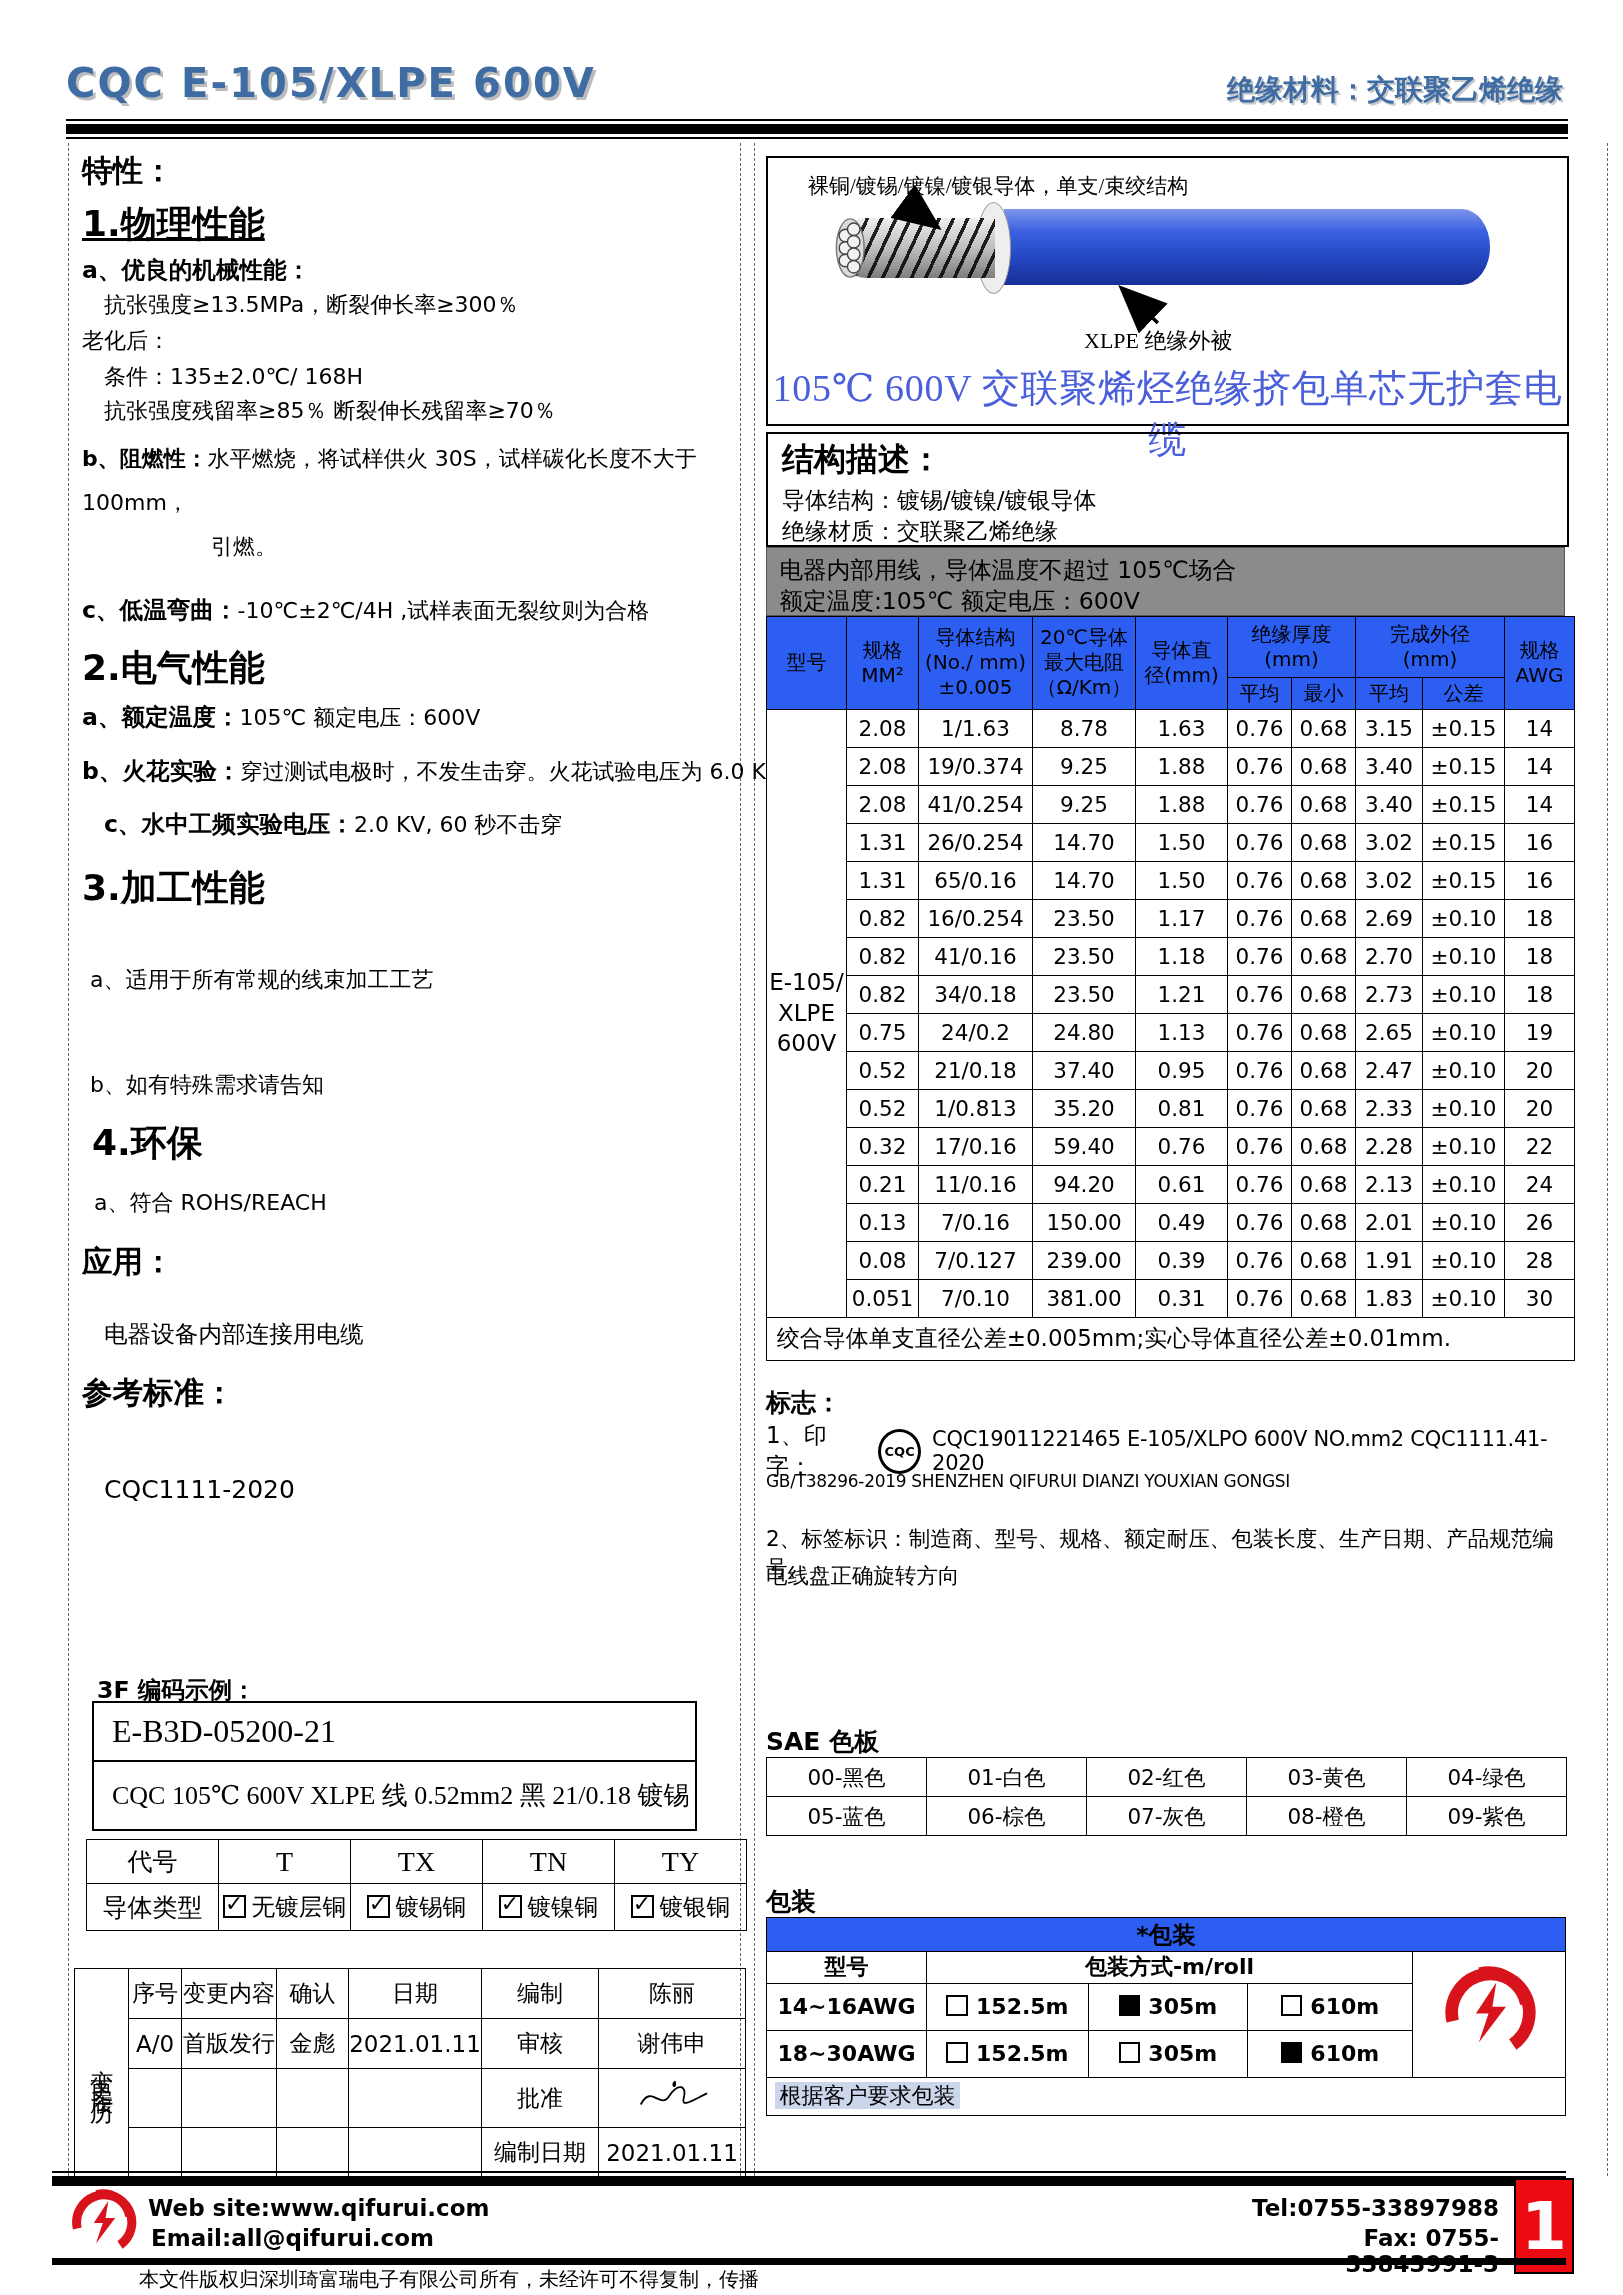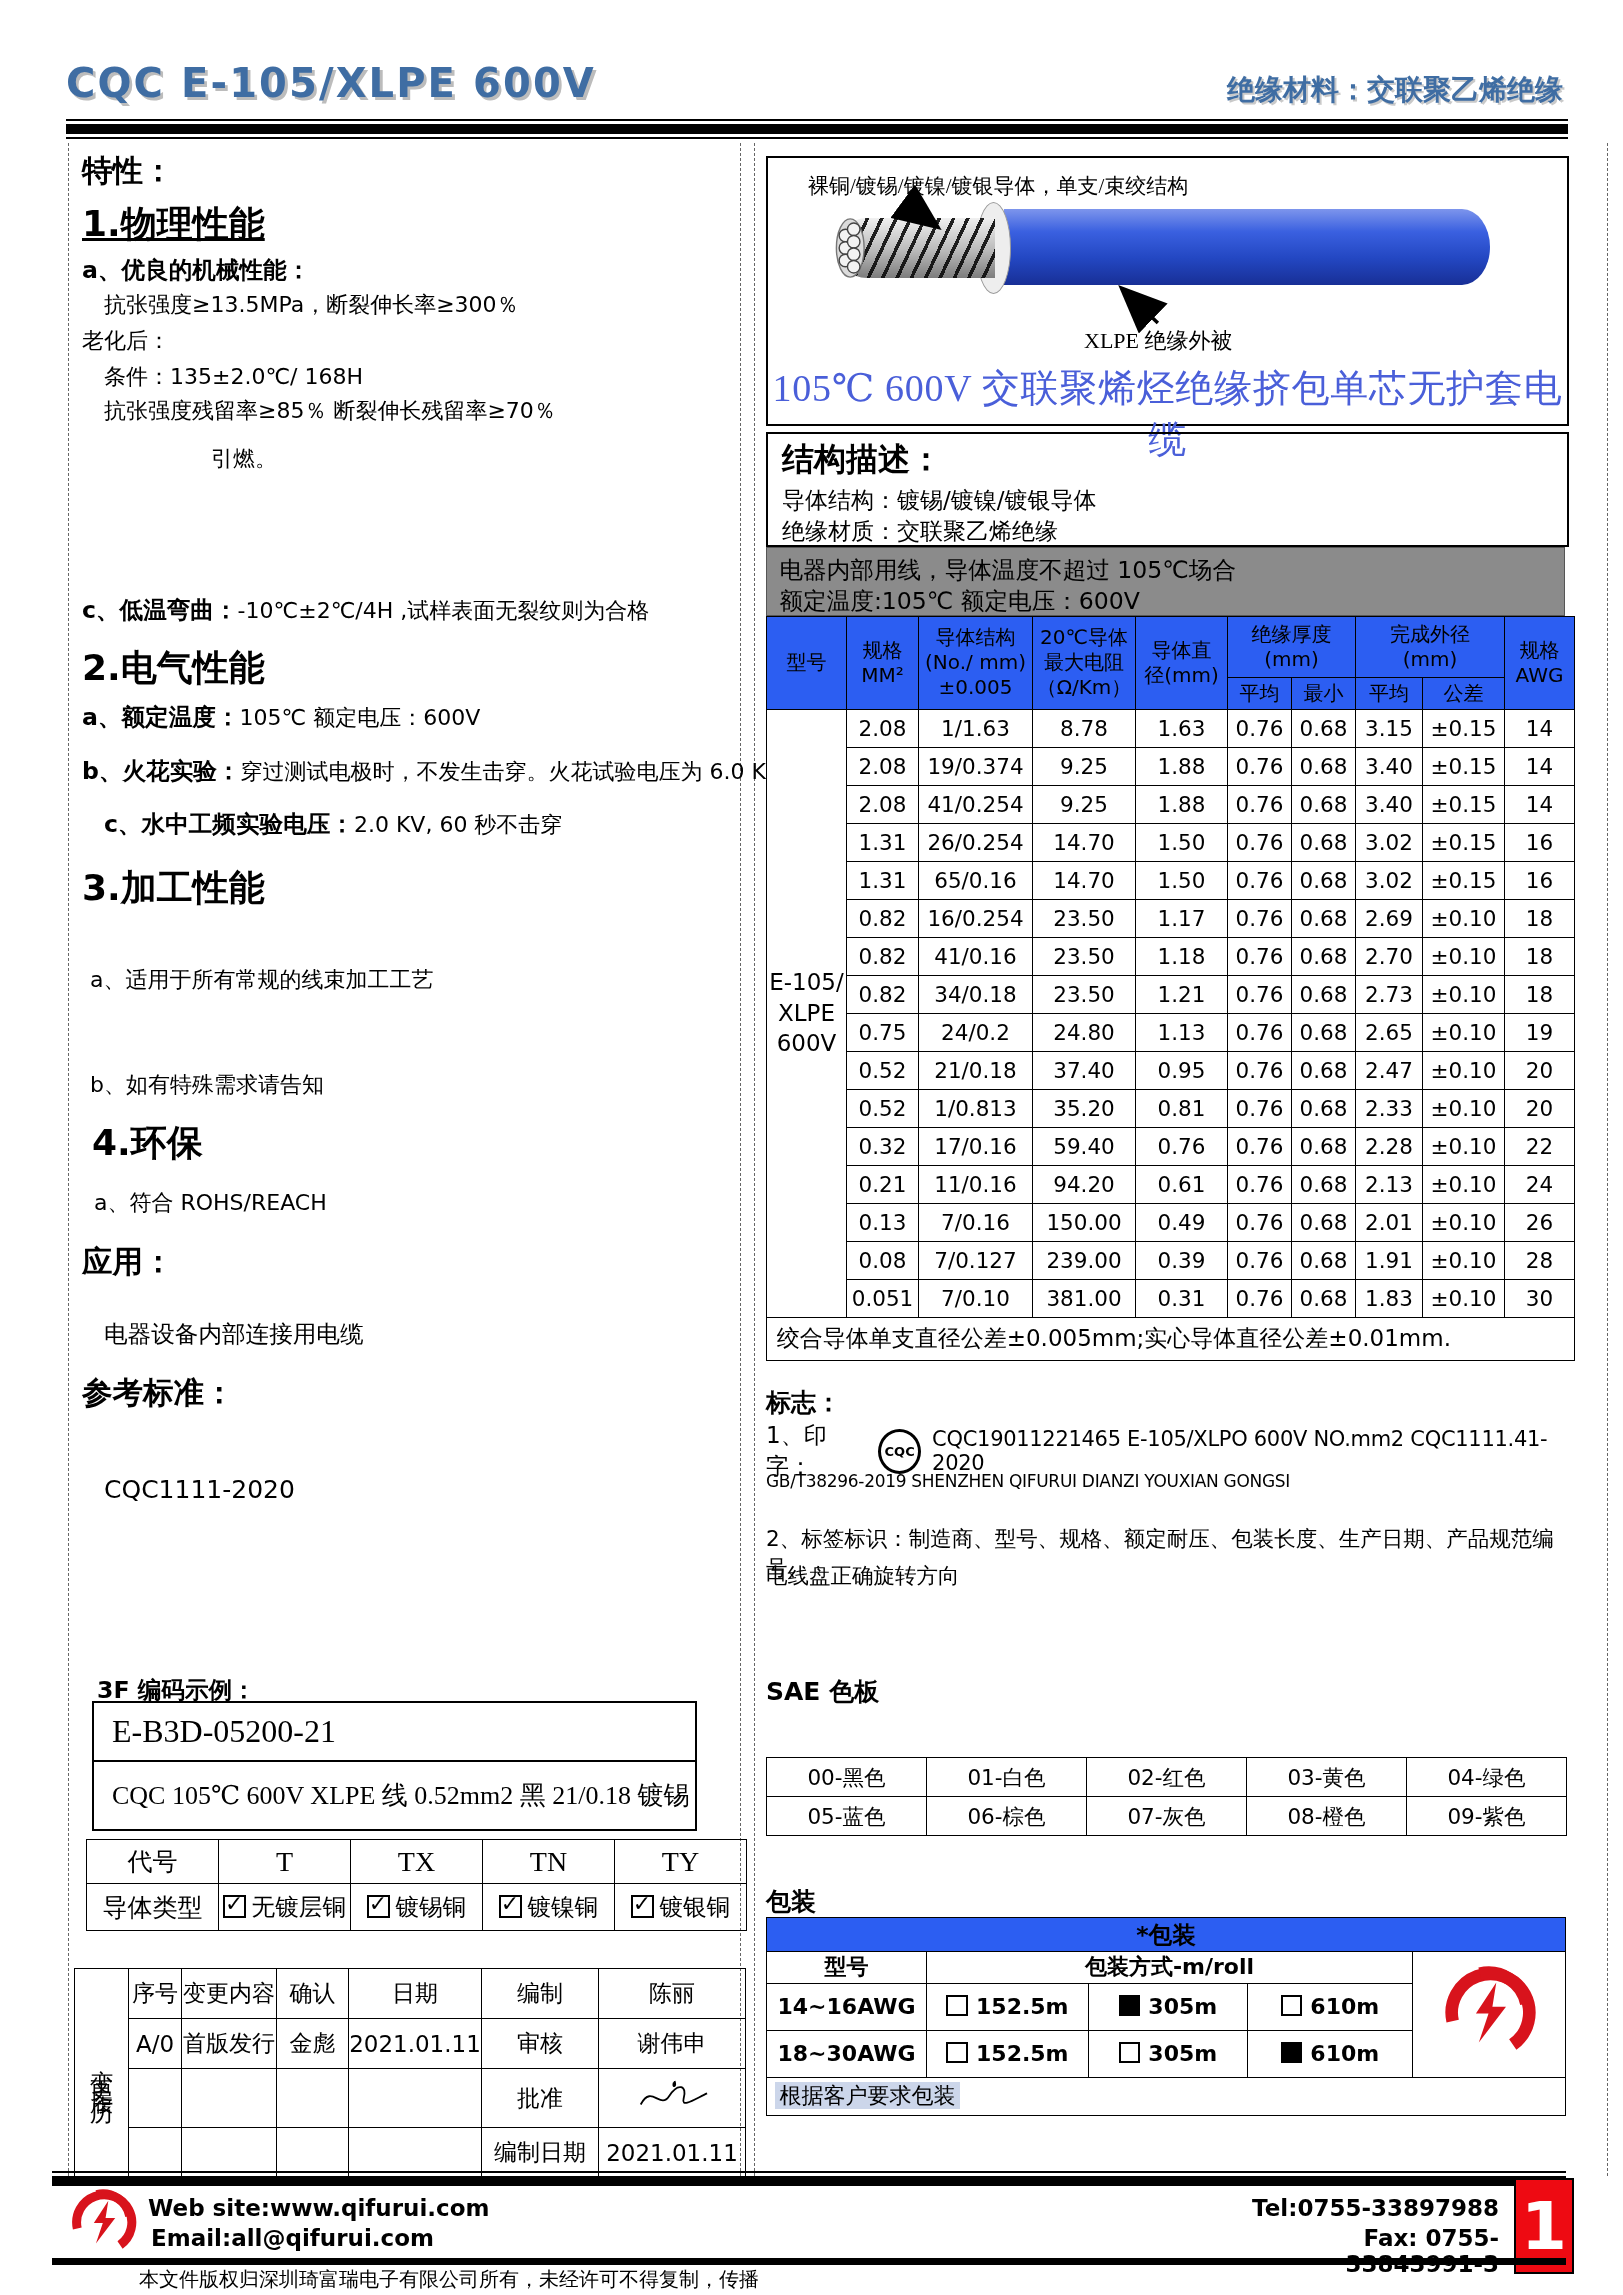--- a/index.html
+++ b/index.html
@@ -116,20 +116,21 @@
   <div class="abs t-h2" style="left:82px;top:151px;">特性：</div>
 
   <div class="abs t-h1" style="left:82px;top:200px;text-decoration:underline;">1.物理性能</div>
   <div class="abs t-sub" style="left:82px;top:254px;">a、优良的机械性能：</div>
   <div class="abs t-body" style="left:104px;top:290px;">抗张强度≥13.5MPa，断裂伸长率≥300％</div>
   <div class="abs t-body" style="left:82px;top:326px;">老化后：</div>
   <div class="abs t-body" style="left:104px;top:362px;">条件：135±2.0℃/ 168H</div>
   <div class="abs t-body" style="left:104px;top:396px;">抗张强度残留率≥85％  断裂伸长残留率≥70％</div>
 
   <div class="abs b-par" style="left:82px;top:437px;width:659px;">
+    <div><span class="lead">b、阻燃性：</span><span>水平燃烧，将试样供火 30S，试样碳化长度不大于 100mm，</span></div>
     <div class="ind">引燃。</div>
   </div>
 
   <div class="abs t-body" style="left:82px;top:594px;">
     <span class="lead" style="font-size:23.6px;">c、低温弯曲：</span><span>-10℃±2℃/4H ,试样表面无裂纹则为合格</span>
   </div>
 
   <div class="abs t-h1" style="left:82px;top:644px;">2.电气性能</div>
   <div class="abs t-body" style="left:82px;top:701px;">
     <span class="lead" style="font-size:23.6px;">a、额定温度：</span><span>105℃    额定电压：600V</span>
@@ -511,21 +512,21 @@
   <div class="abs mark-h" style="left:766px;top:1386px;">标志：</div>
   <div class="abs mark-row" style="left:766px;top:1420px;width:799px;">
     <span class="mark-prefix">1、印字：</span>
     <span class="cqc-circle">CQC</span>
     <span class="mark-text">CQC19011221465  E-105/XLPO  600V  NO.mm2  CQC1111.41-2020</span>
   </div>
   <div class="abs mark-text" style="left:766px;top:1471px;font-size:17px;">GB/T38296-2019 SHENZHEN QIFURUI DIANZI YOUXIAN GONGSI</div>
   <div class="abs mark-body" style="left:766px;top:1524px;width:805px;font-size:21.5px;">2、标签标识：制造商、型号、规格、额定耐压、包装长度、生产日期、产品规范编号、</div>
   <div class="abs mark-body" style="left:766px;top:1561px;">电线盘正确旋转方向</div>
 
-  <div class="abs sae-h" style="left:766px;top:1675px;">SAE 色板</div>
+  <div class="abs sae-h" style="left:766px;top:1725px;">SAE 色板</div>
   <table class="abs grid colors">
     <colgroup>
         <col style="width:160px">
         <col style="width:160px">
         <col style="width:160px">
         <col style="width:160px">
         <col style="width:160px">
       </colgroup>
     <tbody>
     <tr>

